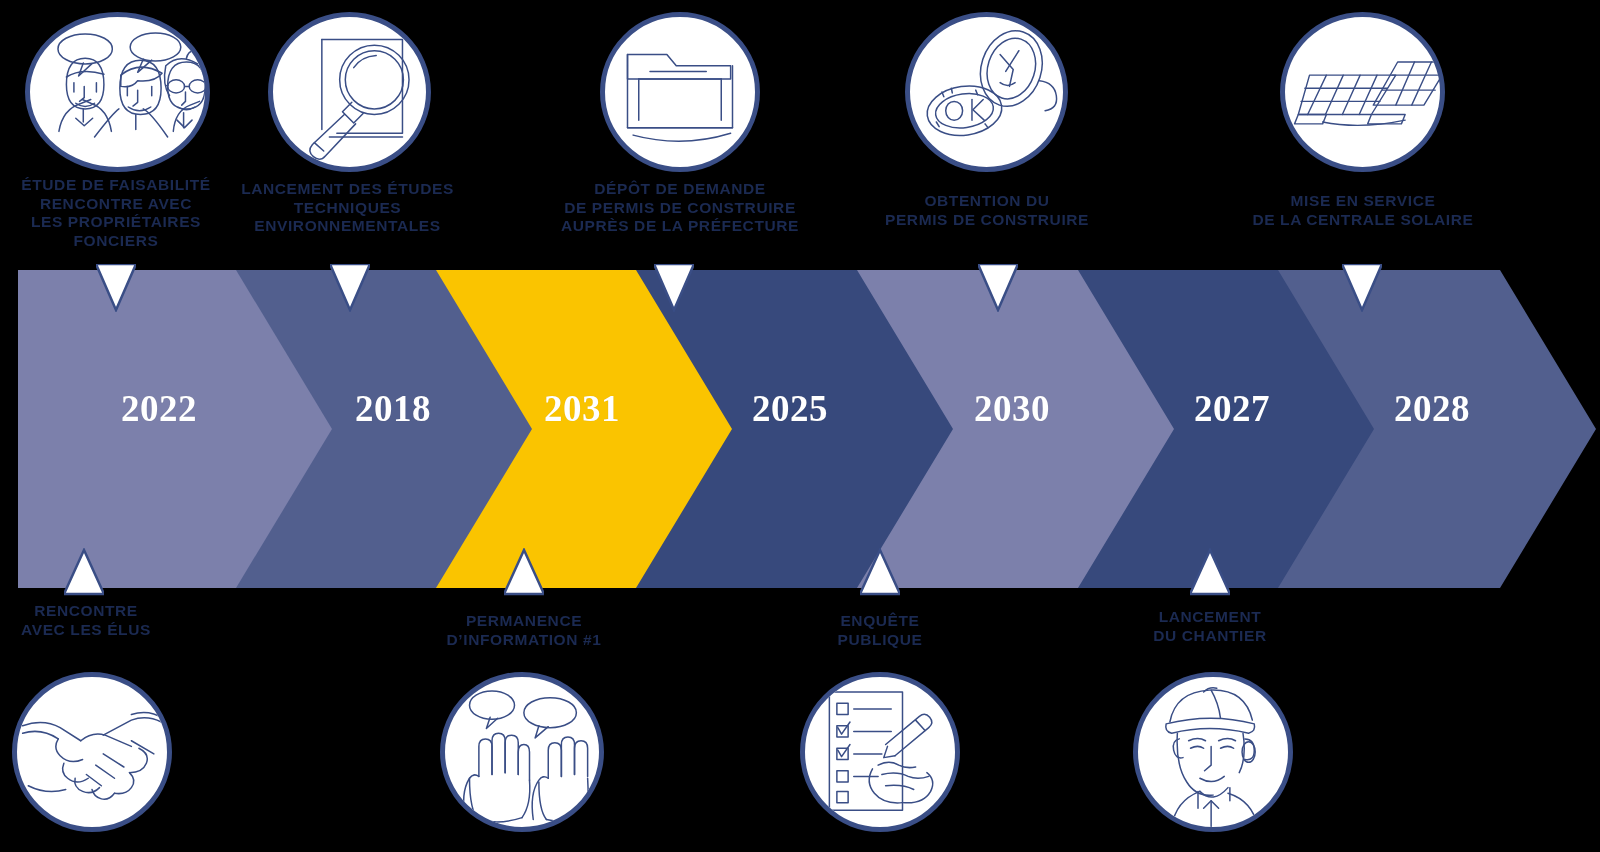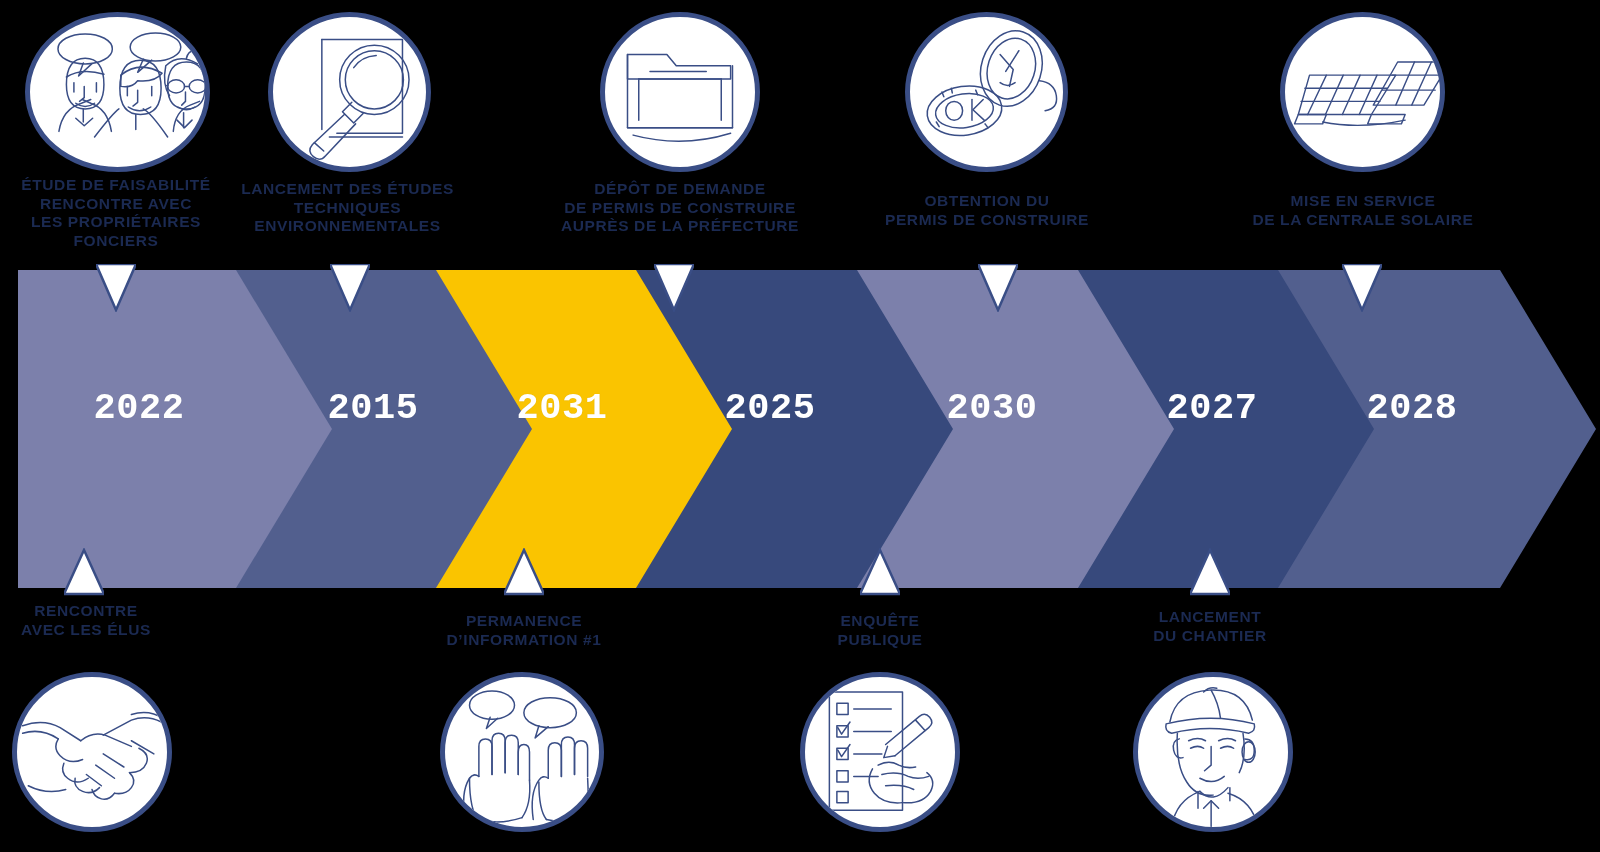--- a/index.html
+++ b/index.html
@@ -40,25 +40,26 @@
 
   
   #band{position:absolute;left:0;top:270px;width:1600px;height:318px;}
   #band svg{display:block;}
   .yearlabel{
     position:absolute;
     color:#ffffff;
     font-size:37px;
     font-weight:bold;
     letter-spacing:0.5px;
-    font-family:Liberation Mono, monospace;
+    font-family:Liberation Serif, serif;
     text-align:center;
     top:408px;
     transform:translate(-50%,-50%);
     text-shadow:0 0 1px rgba(0,0,0,.15);
+    margin-left:20px;
   }
 
   
   .marker{position:absolute;}
   .marker svg{display:block;}
 </style>
 </head>
 <body>
 
 <div id="stage">
@@ -194,21 +195,21 @@
         <polygon points="838,0 1078,0 1174,159 1078,318 838,318 934,159" fill="#7C80AB"></polygon>
         <polygon points="617,0 857,0 953,159 857,318 617,318 713,159" fill="#37497C"></polygon>
         <polygon points="396,0 636,0 732,159 636,318 396,318 492,159" fill="#FAC400"></polygon>
         <polygon points="196,0 436,0 532,159 436,318 196,318 292,159" fill="#525F8E"></polygon>
         <polygon points="18,0 236,0 332,159 236,318 18,318 18,159" fill="#7C80AB"></polygon>
       </g>
     </svg>
   </div>
 
   <div class="yearlabel" style="left:139px;">2022</div>
-  <div class="yearlabel" style="left:373px;">2015</div>
+  <div class="yearlabel" style="left:373px;">2018</div>
   <div class="yearlabel" style="left:562px;">2031</div>
   <div class="yearlabel" style="left:770px;">2025</div>
   <div class="yearlabel" style="left:992px;">2030</div>
   <div class="yearlabel" style="left:1212px;text-align:right;">2027</div>
   <div class="yearlabel" style="left:1412px;">2028</div>
 
   <div class="marker" style="left:96px;top:264px;">
     <svg width="40" height="48">
         <polygon points="0,0 40,0 20,46" fill="#ffffff" stroke="#3A4E86" stroke-width="2.5"></polygon>
       </svg>

